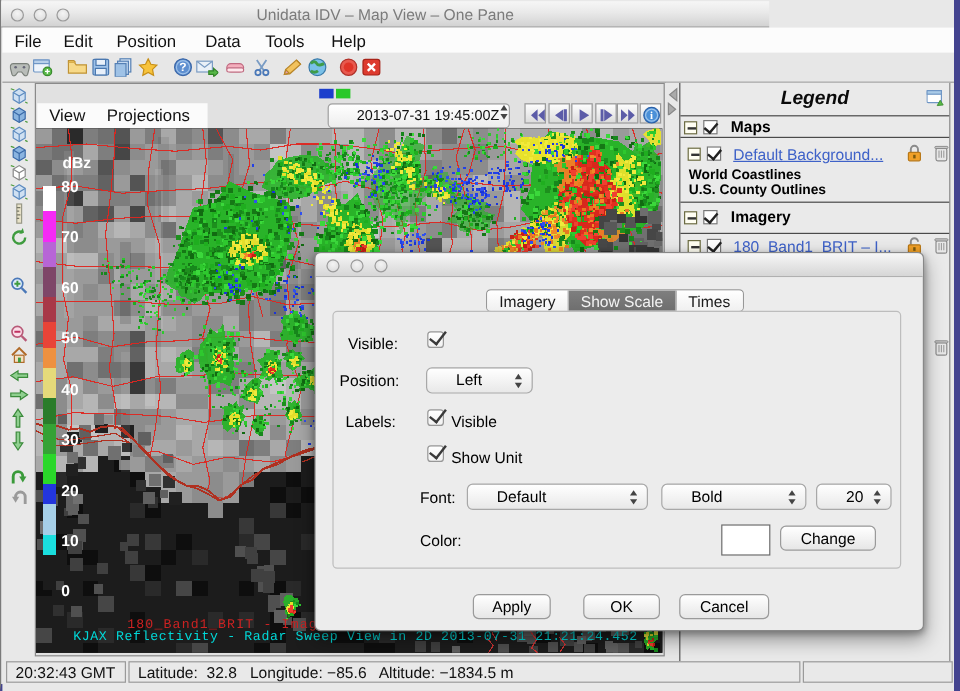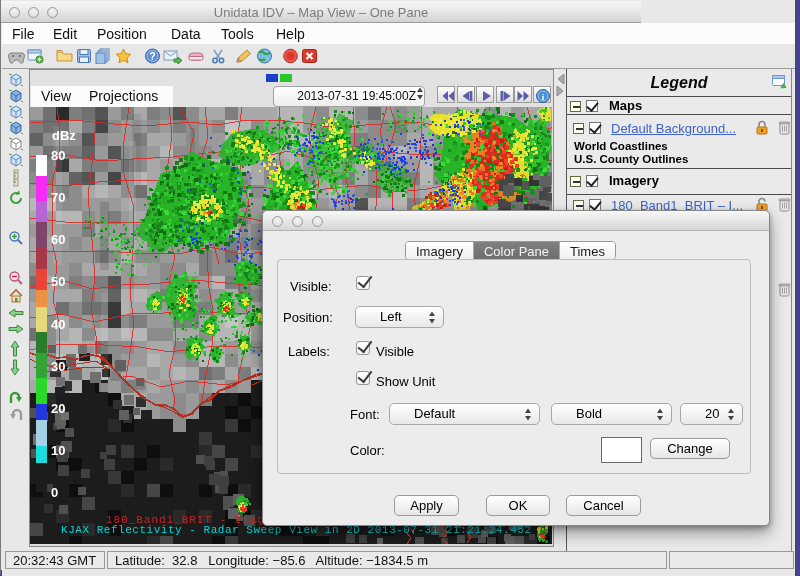--- a/index.html
+++ b/index.html
@@ -590,21 +590,21 @@
   </div>
 </div>
 <div id="dialog">
     <div id="dtitle">
       <div class="tl" style="left:9px"></div>
       <div class="tl" style="left:29px"></div>
       <div class="tl" style="left:49px"></div>
     </div>
     <div id="tabs">
       <div class="tab">Imagery</div>
-      <div class="tab sel">Color Pane</div>
+      <div class="tab sel">Show Scale</div>
       <div class="tab">Times</div>
     </div>
     <div id="groupbox"></div>
     <div class="dlabel" style="left:27px; top:68px">Visible:</div>
     <div class="dcheck" style="left:93px; top:65px"></div>
     <div class="dlabel" style="left:20px; top:99px">Position:</div>
     <div class="combo" style="left:92px; top:95px; width:89px">Left<svg class="ud" width="8" height="13" viewBox="0 0 8 13">
         <path d="M4 0.5L7 5H1z" fill="#444"></path>
         <path d="M4 12.5L1 8h6z" fill="#444"></path>
       </svg></div>

